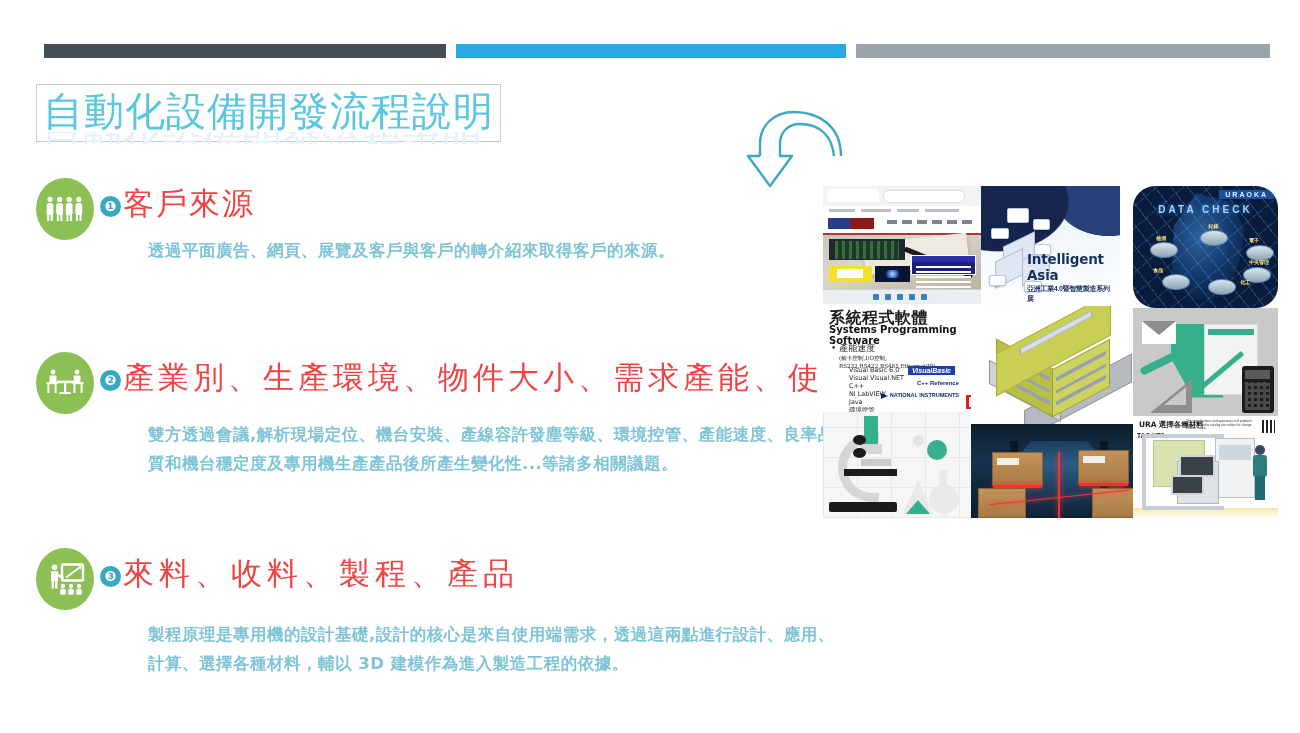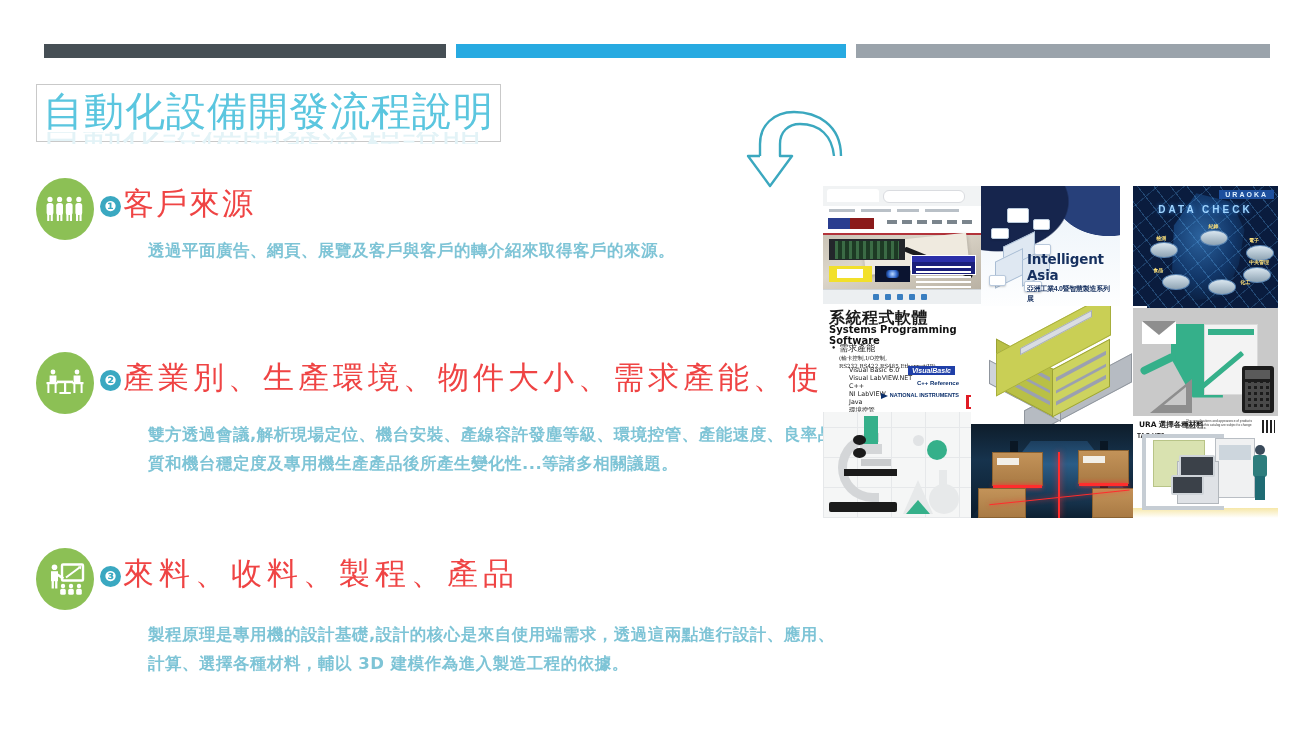--- a/index.html
+++ b/index.html
@@ -146,21 +146,21 @@
   }
   .asia-iso { position: absolute; left: 6%; top: 14%; width: 54%; height: 70%; }
   .asia-iso .cube { position: absolute; background: #dfe8f2; border: 1px solid #a9bdd4; transform: skewY(-26deg); }
   .asia-iso .chip { position:absolute; background:#fff; border:1px solid #b9c9dc; border-radius:2px; box-shadow:0 1px 2px rgba(0,0,0,.18); }
   .asia-txt { position: absolute; right: 4px; top: 50%; width: 64%; color: #12264d; }
   .asia-t1 { font-size: 13.5px; font-weight: bold; letter-spacing: -0.2px; color: #16305f; font-family: "DejaVu Sans", sans-serif;}
   .asia-t2 { font-size: 7px; font-weight: bold; color: #16305f; margin-top: 1px; letter-spacing: -0.3px;}
   .asia-t3 { font-size: 17px; font-weight: bold; color: #16305f; margin-top: 1px; display:inline-block; font-family:"DejaVu Sans", sans-serif;}
 
   
-  .t-data { left: 310px; top: 0; width: 145px; height: 122px; background: #0a1c3e; }
+  .t-data { left: 310px; top: 0; width: 145px; height: 122px; background: #0a1c3e; border-radius: 22px; }
   .dc-face { position: absolute; left: 18%; top: 6%; width: 64%; height: 88%;
      background: radial-gradient(ellipse at 45% 40%, #2f6aa8 0%, #133a6e 45%, #081936 80%);
      clip-path: polygon(40% 0,78% 8%,92% 34%,86% 66%,70% 96%,34% 100%,14% 72%,16% 30%); opacity:.9; }
   .dc-net { position:absolute; inset:0; background:
      repeating-linear-gradient(52deg, rgba(90,170,235,.30) 0 1px, transparent 1px 13px),
      repeating-linear-gradient(-40deg, rgba(90,170,235,.22) 0 1px, transparent 1px 17px); }
   .dc-brand { position: absolute; right: 4px; top: 4px; background: #1d4f9e; color: #dff0ff;
      font-size: 7px; letter-spacing: 2px; font-weight: bold; padding: 1px 6px; }
   .dc-title { position: absolute; left: 0; right: 0; top: 18px; text-align: center; color: #9fd4ff;
      font-size: 10px; letter-spacing: 3px; font-weight: bold; text-shadow: 0 0 4px #2f7fd4; }
@@ -468,25 +468,25 @@
     <div class="dc-lbl" style="left:80%;top:60%">中央管理</div>
     <div class="dc-node" style="left:20%;top:72%"></div>
     <div class="dc-lbl" style="left:14%;top:66%">食品</div>
     <div class="dc-node" style="left:52%;top:76%"></div>
     <div class="dc-lbl" style="left:74%;top:76%">化工</div>
   </div>
 
   <div class="tile t-sys">
     <div class="sys-h1">系統程式軟體</div>
     <div class="sys-h2">Systems Programming Software</div>
-    <div class="sys-b1">• <span>需求產能</span></div>
+    <div class="sys-b1">• <span>產能速度</span></div>
     <div class="sys-b2">(輸卡控制,I/O控制, RS232,RS422,RS485,Ethernet/IP)</div>
     <div class="sys-list">
       <div>Visual Basic 6.0</div>
-      <div>Visual LabVIEW.NET</div>
+      <div>Visual Visual.NET</div>
       <div>C++</div>
       <div>NI LabVIEW</div>
       <div>Java</div>
       <div>環境控管</div>
     </div>
     <div class="sys-vb">VisualBasic</div>
     <div class="sys-cpp">C++ Reference</div>
     <div class="sys-ni">NATIONAL INSTRUMENTS</div>
     <div class="sys-red"></div>
   </div>

